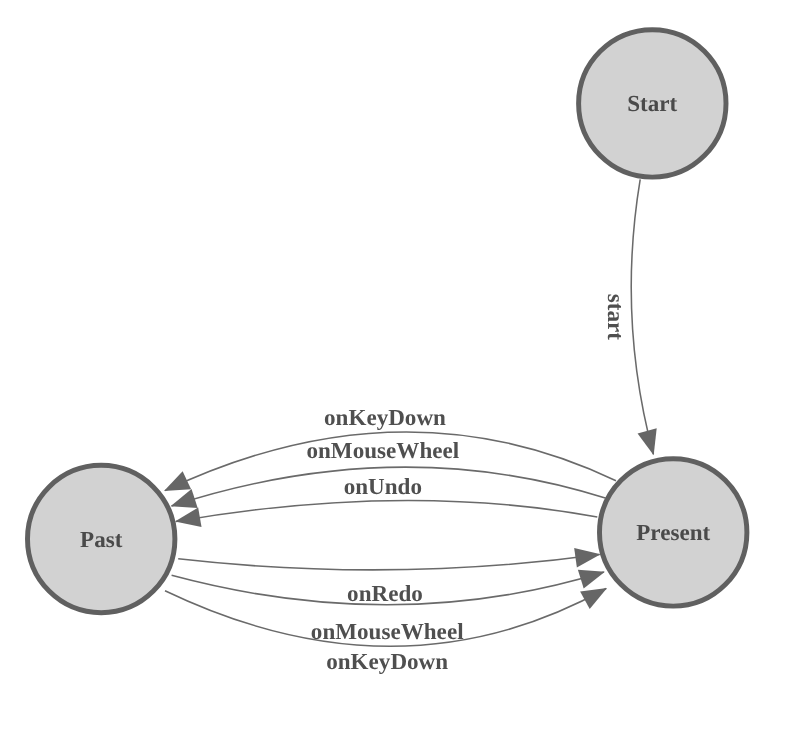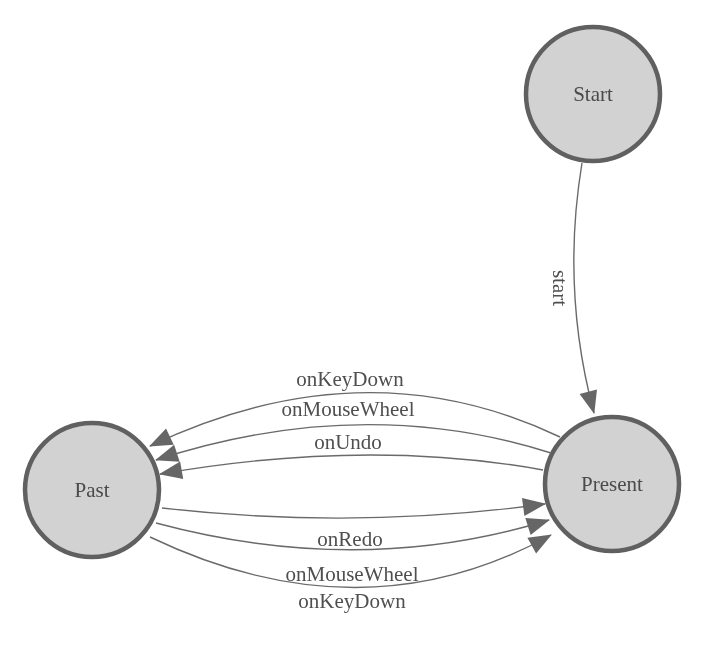--- a/index.html
+++ b/index.html
@@ -8,20 +8,21 @@
     background: #ffffff;
     width: 721px;
     height: 670px;
     overflow: hidden;
     font-family: "Liberation Serif", "DejaVu Serif", serif;
   }
   .canvas-wrap {
     width: 721px;
     height: 670px;
     position: relative;
+    font-weight: bold;
   }
   svg { display: block; }
   .node-circle {
     fill: #d2d2d2;
     stroke: #606060;
     stroke-width: 4.5px;
   }
   .node-label {
     fill: #4a4a4a;
     font-size: 21px;

